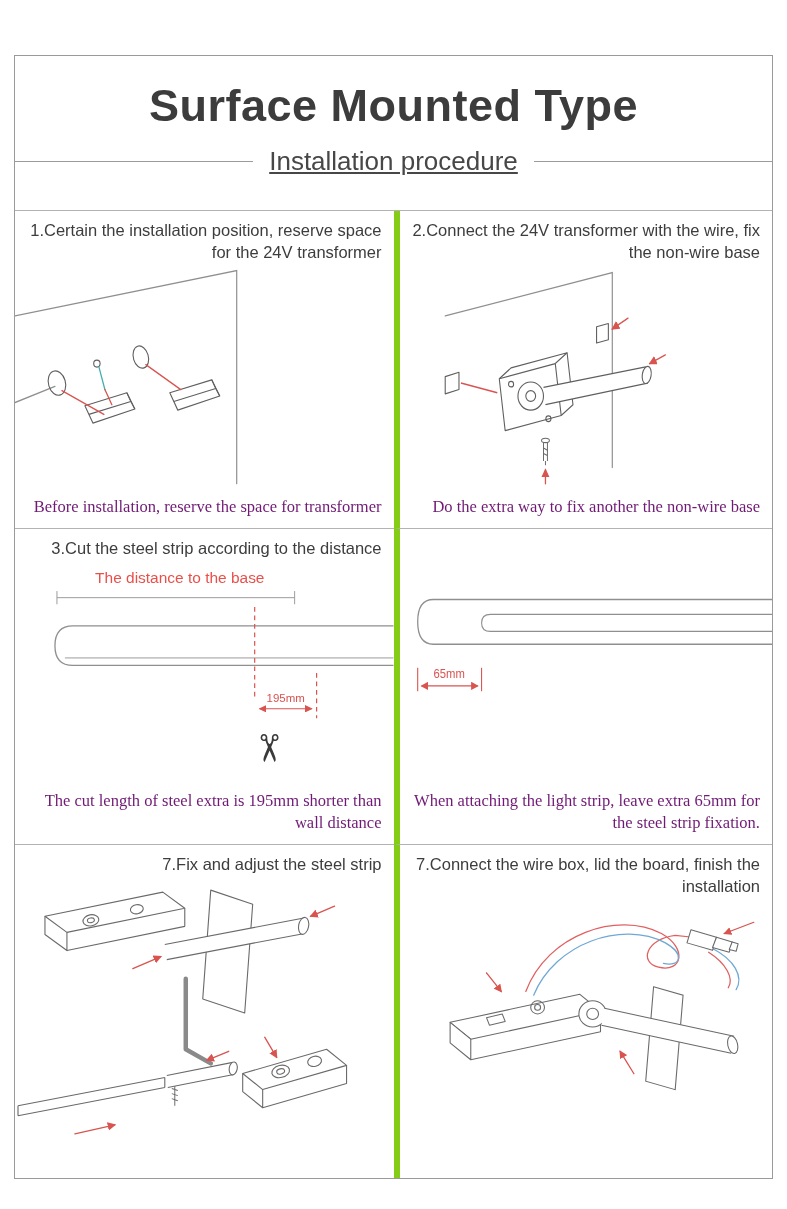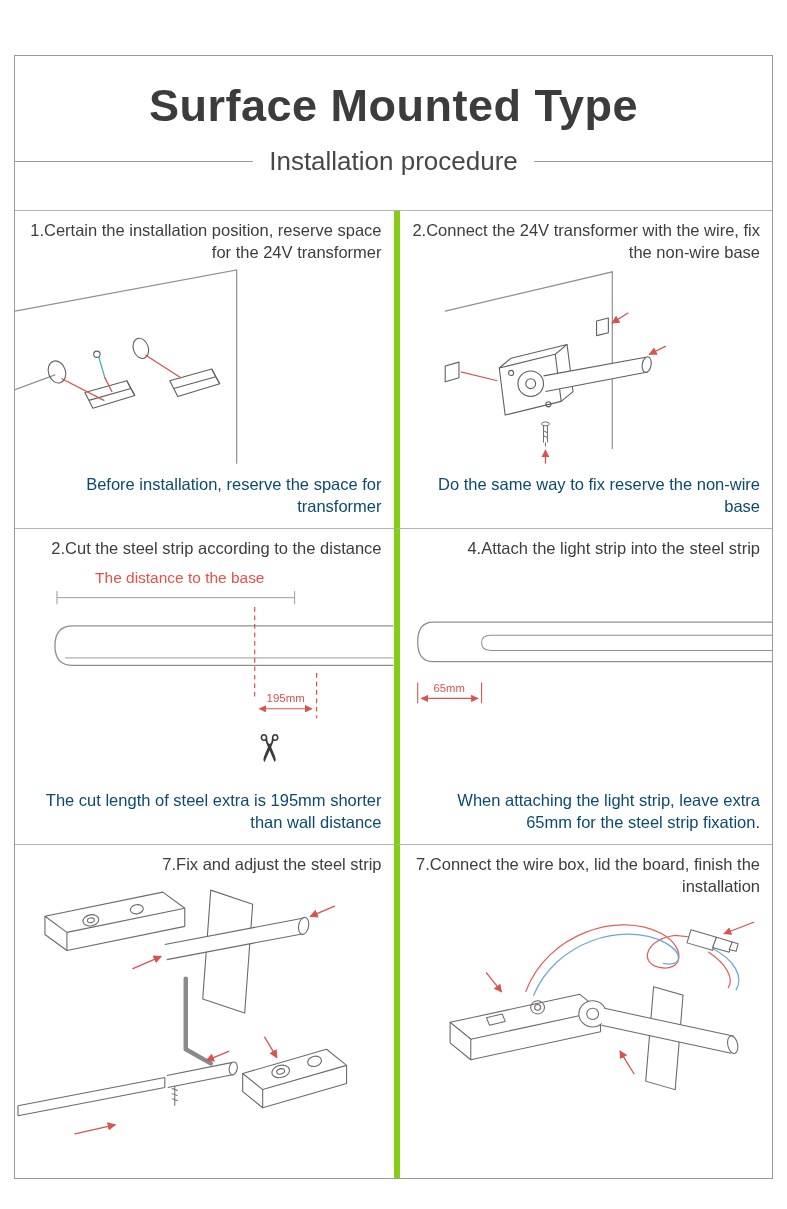--- a/index.html
+++ b/index.html
@@ -4,30 +4,30 @@
 <style>
   html,body{margin:0;padding:0;background:#ffffff;}
   .page{position:relative;width:787px;height:1193px;background:#fff;overflow:hidden;
         font-family:"Liberation Sans",sans-serif;color:#3d3d3d;}
   .frame{position:absolute;left:14px;right:14px;top:55px;bottom:14px;border:1px solid #9a9a9a;
          display:flex;flex-direction:column;}
   .header{flex:0 0 154px;display:flex;flex-direction:column;align-items:center;}
   .title{margin:24px 0 0;font-size:45px;font-weight:bold;color:#3c3c3c;letter-spacing:.5px;}
   .subtitle-row{display:flex;align-items:center;width:100%;margin-top:14px;}
   .subtitle-row .rule{flex:1;height:1px;background:#9c9c9c;}
-  .subtitle{margin:0 16px;font-size:26px;font-weight:normal;color:#474747;}
+  .subtitle{margin:0 16px;font-size:26px;font-weight:normal;color:#474747;text-decoration:underline;}
   .grid{flex:1;display:grid;grid-template-columns:1fr 1fr;grid-template-rows:317px 316px 1fr;
         border-top:1px solid #b3b3b3;}
   .cell{position:relative;display:flex;flex-direction:column;overflow:hidden;text-align:right;}
   .cell.col-r{border-left:6px solid #84cc16;}
   .cell.row-n{border-top:1px solid #b3b3b3;}
   .heading{margin:0;padding:9px 12px 0;font-size:16.5px;line-height:1.32;color:#3d3d3d;}
   .art{flex:1;position:relative;}
   .art svg{position:absolute;inset:0;width:100%;height:100%;}
-  .caption{margin:0;padding:0 12px 10px;font-size:16.5px;line-height:1.32;color:#0c4a6e;}
+  .caption{margin:0;padding:0 12px 10px;font-size:16.5px;line-height:1.32;color:#701a75;font-family:Liberation Serif, serif;}
 </style>
 </head>
 <body>
 
 <svg width="0" height="0" style="position:absolute" aria-hidden="true">
   <defs>
     <marker id="arrR" viewBox="0 0 10 10" refX="8.5" refY="5" markerWidth="6.5" markerHeight="6.5" orient="auto-start-reverse">
       <path d="M0,0 L10,5 L0,10 Z" fill="#d9534f"></path>
     </marker>
   </defs>
@@ -107,25 +107,25 @@
               <path d="M146,170 L150,172 M146,175 L150,177"></path>
               <path d="M148,182 L148,186"></path>
             </g>
             <g stroke="#d9534f" stroke-width="1.3" fill="none" stroke-linecap="round">
               <path d="M232,50 L216,60" marker-end="url(#arrR)"></path>
               <path d="M270,84 L254,92" marker-end="url(#arrR)"></path>
               <path d="M148,203 L148,190" marker-end="url(#arrR)"></path>
             </g>
           </svg>
         </div>
-        <p class="caption">Do the same way to fix reserve the non-wire base</p>
+        <p class="caption">Do the extra way to fix another the non-wire base</p>
       </section>
 
       <section class="cell row-n">
-        <p class="heading">2.Cut the steel strip according to the distance</p>
+        <p class="heading">3.Cut the steel strip according to the distance</p>
         <div class="art">
           <svg viewBox="0 0 379 245" preserveAspectRatio="none">
             <text x="165" y="24" font-size="15.5" fill="#e8504a" text-anchor="middle">The distance to the base</text>
             <g stroke="#9a9a9a" stroke-width="1" fill="none">
               <path d="M42,40 L280,40"></path>
               <path d="M42,33 L42,47"></path>
               <path d="M280,33 L280,47"></path>
             </g>
             <g stroke="#8f8f8f" stroke-width="1.3" fill="none">
               <path d="M379,70 L58,70 Q40,70 40,91 Q40,112 58,112 L379,112"></path>
@@ -137,21 +137,20 @@
             </g>
             <path d="M245,158 L297,158" stroke="#d9534f" stroke-width="1.2" fill="none" marker-start="url(#arrR)" marker-end="url(#arrR)"></path>
             <text x="271" y="151" font-size="11.5" fill="#d9534f" text-anchor="middle">195mm</text>
             <text x="240" y="200" font-size="40" fill="#3a3a3a" text-anchor="middle" transform="rotate(90 240 200)">✂</text>
           </svg>
         </div>
         <p class="caption">The cut length of steel extra is 195mm shorter than wall distance</p>
       </section>
 
       <section class="cell col-r row-n">
-        <p class="heading">4.Attach the light strip into the steel strip</p>
         <div class="art">
           <svg viewBox="0 0 379 245" preserveAspectRatio="none">
             <g stroke="#8f8f8f" stroke-width="1.3" fill="none">
               <path d="M379,66 L34,66 Q18,66 18,87 Q18,108 34,108 L379,108"></path>
               <path d="M379,80 L92,80 Q83,80 83,88 Q83,96 92,96 L379,96" stroke-width="1.1"></path>
             </g>
             <g stroke="#d9534f" stroke-width="1.1" fill="none">
               <path d="M18,130 L18,152"></path>
               <path d="M83,130 L83,152"></path>
             </g>

